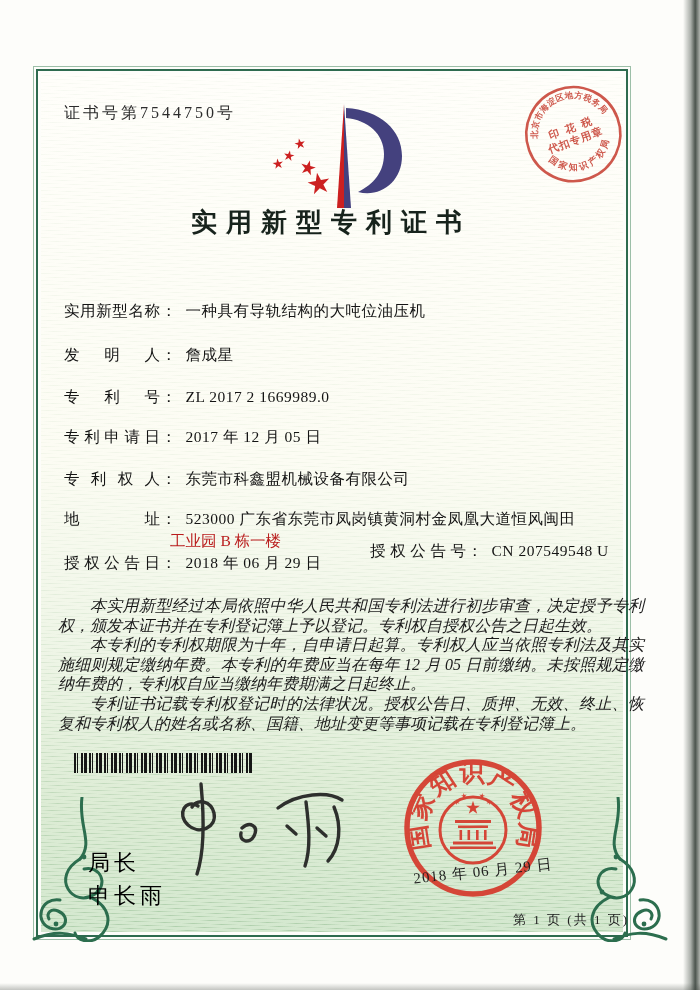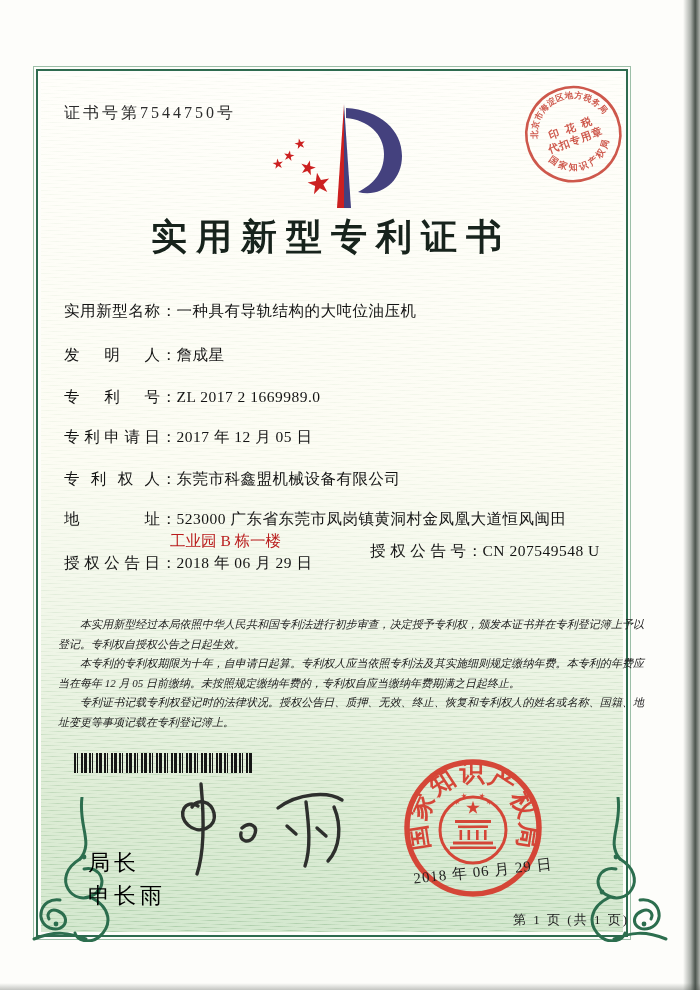--- a/index.html
+++ b/index.html
@@ -18,34 +18,34 @@
   .frame-inner{position:absolute;inset:2px;border:2px solid #2e6b4f;}
   
   .guilloche{position:absolute;inset:3px;
     background:linear-gradient(to bottom,#fffefa 0%,#fcfcf3 45%,#eef5e6 68%,#ddecd5 85%,#d4e8cf 100%);}
   .waves{position:absolute;inset:0;
     background:repeating-linear-gradient(2deg,rgba(120,170,120,0) 0px,rgba(120,170,120,0) 2.6px,rgba(120,170,120,.45) 3px,rgba(120,170,120,0) 3.6px);
     -webkit-mask-image:linear-gradient(to bottom,rgba(0,0,0,.14) 0%,rgba(0,0,0,.2) 55%,rgba(0,0,0,.9) 100%);
     mask-image:linear-gradient(to bottom,rgba(0,0,0,.14) 0%,rgba(0,0,0,.2) 55%,rgba(0,0,0,.9) 100%);}
 
   .cert-no{position:absolute;left:64px;top:103px;font-size:16px;letter-spacing:3px;color:#2c2c2c;z-index:3;}
-  .title{position:absolute;left:33px;top:213px;width:596px;text-align:center;font-size:36px;
+  .title{position:absolute;left:33px;top:205px;width:596px;text-align:center;font-size:26px;
     font-weight:700;letter-spacing:9px;color:#17231c;z-index:3;}
 
   .logo{position:absolute;left:270px;top:102px;z-index:3;}
   .tax-stamp{position:absolute;left:516px;top:80px;z-index:4;transform:rotate(-20deg);opacity:.9;}
 
   .frow{position:absolute;left:64px;font-size:15.5px;color:#141414;z-index:3;white-space:nowrap;}
   .flabel{display:inline-block;width:96px;text-align:justify;text-align-last:justify;vertical-align:bottom;}
   .fcolon{margin-left:1px;}
-  .fval{letter-spacing:.5px;}
+  .fval{margin-left:9px;letter-spacing:.5px;}
   .addr2{position:absolute;left:170px;top:531px;font-size:15.5px;color:#b91c1c;z-index:3;}
 
-  .body-text{position:absolute;left:58px;top:615px;width:586px;z-index:3;
-    font-size:11px;line-height:19.6px;text-align:justify;color:#1b1b1b;font-style:italic;}
+  .body-text{position:absolute;left:58px;top:596px;width:586px;z-index:3;
+    font-size:16px;line-height:19.6px;text-align:justify;color:#1b1b1b;font-style:italic;}
   .body-text p{margin:0;text-indent:2em;}
 
   .barcode{position:absolute;left:74px;top:753px;width:178px;height:20px;z-index:3;
     background:repeating-linear-gradient(to right,#161616 0 2px,transparent 2px 3px,#161616 3px 4px,transparent 4px 7px,#161616 7px 9px,transparent 9px 10px,#161616 10px 13px,transparent 13px 15px);}
 
   .issuer{position:absolute;left:88px;top:808px;z-index:3;font-size:22px;letter-spacing:4px;
     line-height:33px;color:#000000;margin-top:38px;}
   .signature{position:absolute;left:168px;top:776px;z-index:4;}
 
   .seal{position:absolute;left:393px;top:750px;z-index:4;opacity:.92;}

